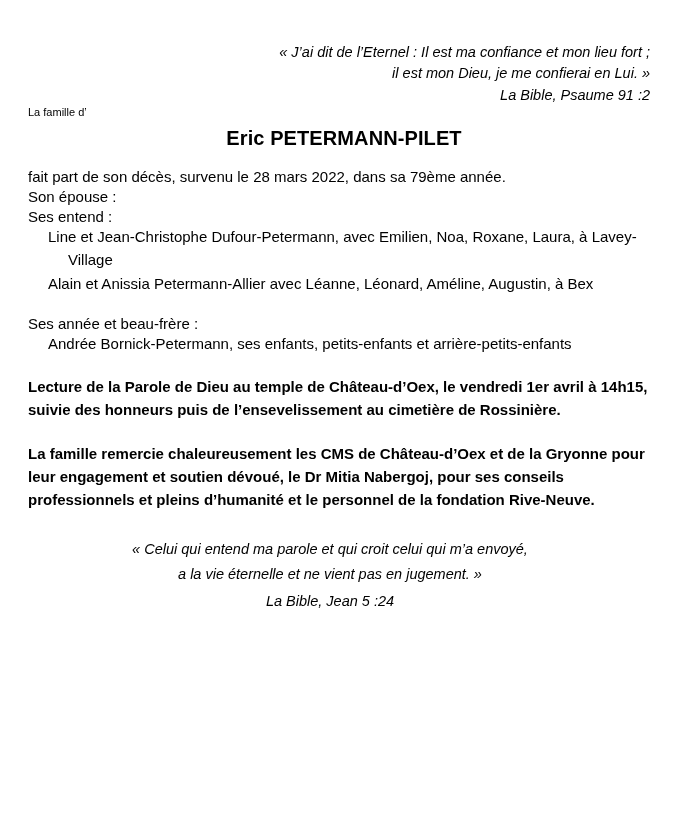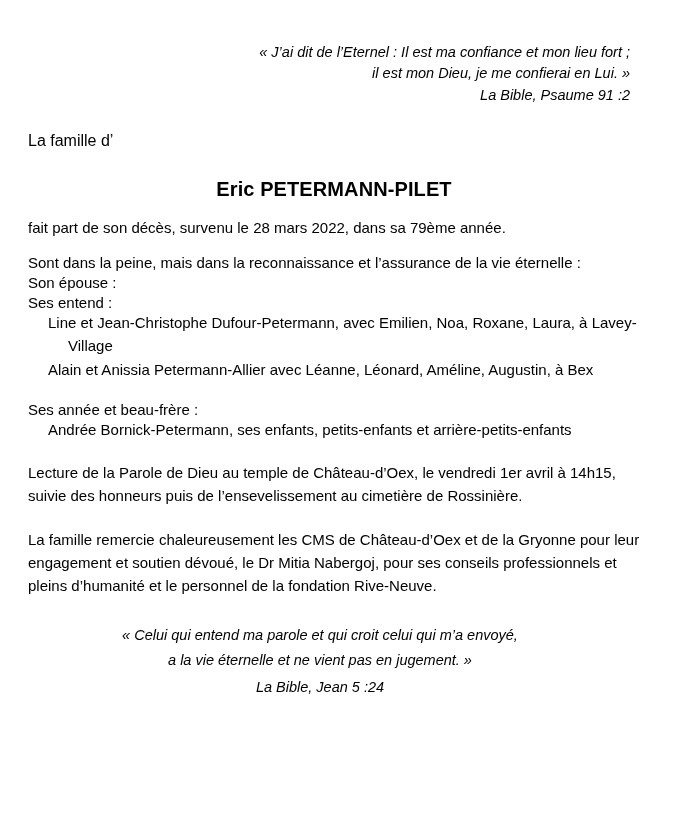--- a/index.html
+++ b/index.html
@@ -12,21 +12,21 @@
     height: 824px;
     font-family: "Liberation Sans", sans-serif;
     color: #000000;
     -webkit-font-smoothing: antialiased;
   }
   .page {
     position: relative;
     width: 680px;
     height: 824px;
     box-sizing: border-box;
-    padding: 34px 40px 20px 28px;
+    padding: 34px 20px 20px 28px;
   }
 
   
   .epigraph-top {
     text-align: right;
     font-style: italic;
     font-size: 14.5px;
     line-height: 1.45;
     margin: 8px 10px 0 0;
   }
@@ -35,29 +35,28 @@
     white-space: nowrap;
   }
   .epigraph-source {
     display: block;
     font-style: italic;
     margin-top: 1px;
   }
 
   
   .intro {
-    font-size: 16px;
-    margin-top: 26px;
+    font-size: 11px;
     margin-left: 0;
   }
   .deceased-name {
     text-align: center;
     font-size: 20px;
     font-weight: bold;
-    margin-top: 28px;
+    margin-top: 9px;
     letter-spacing: 0.1px;
   }
   .announce {
     font-size: 15px;
     margin-top: 18px;
   }
   .lead-line {
     font-size: 15px;
     margin-top: 18px;
   }
@@ -78,20 +77,21 @@
   .group {
     margin-top: 3px;
   }
   .group-spaced {
     margin-top: 20px;
   }
   .block-text {
     font-size: 15px;
     line-height: 1.55;
     margin-top: 20px;
+    font-weight: bold;
   }
 
   
   .epigraph-bottom {
     margin-top: 26px;
     font-style: italic;
     font-size: 14.5px;
     line-height: 1.7;
     text-align: center;
     padding-right: 28px;
@@ -114,21 +114,20 @@
     <span class="line">il est mon Dieu, je me confierai en Lui. »</span>
     <span class="epigraph-source">La Bible, Psaume 91 :2</span>
   </div>
 
   <div class="intro">La famille d’</div>
 
   <div class="deceased-name">Eric PETERMANN-PILET</div>
 
   <div class="announce">fait part de son décès, survenu le 28 mars 2022, dans sa 79ème année.</div>
 
-  <div class="lead-line">Sont dans la peine, mais dans la reconnaissance et l’assurance de la vie éternelle :</div>
 
   <div class="group">
     <div class="sub-head">Son épouse :</div>
   </div>
 
   <div class="group">
     <div class="sub-head">Ses entend :</div>
     <div class="indented wrap">Line et Jean-Christophe Dufour-Petermann, avec Emilien, Noa, Roxane, Laura, à Lavey-Village</div>
     <div class="indented wrap">Alain et Anissia Petermann-Allier avec Léanne, Léonard, Améline, Augustin, à Bex</div>
   </div>

